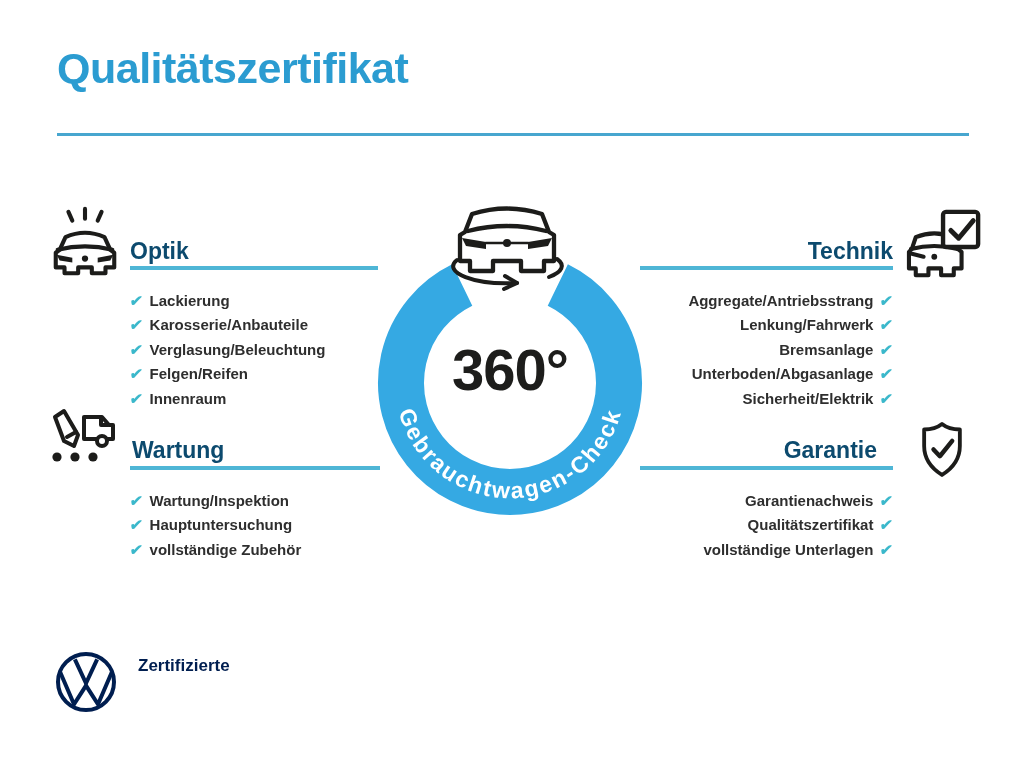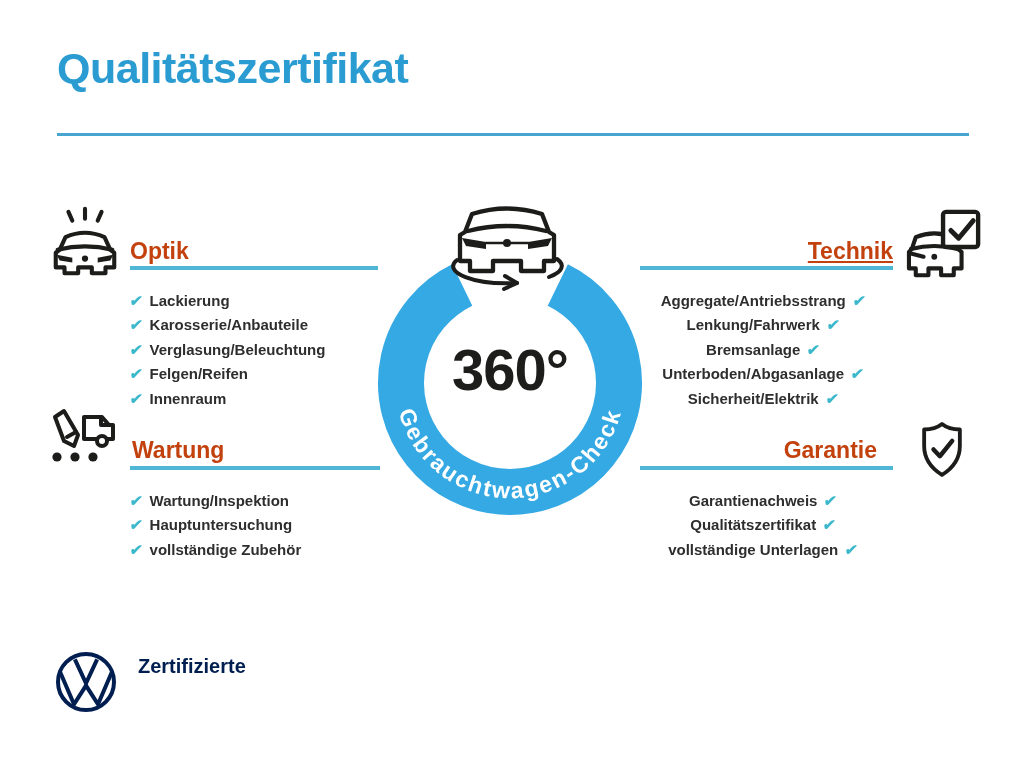--- a/index.html
+++ b/index.html
@@ -6,30 +6,30 @@
   .canvas{
     position:relative;width:1024px;height:768px;background:#ffffff;
     font-family:"Liberation Sans", sans-serif;overflow:hidden;
   }
   .abs{position:absolute;}
   .page-title{
     left:57px;top:44px;font-size:43px;font-weight:bold;color:#2b9cd1;
     letter-spacing:-0.5px;
   }
   .top-rule{left:57px;top:133px;width:912px;height:3px;background:#47a6cf;}
-  .sec-title{font-size:23px;font-weight:bold;color:#c2410c;line-height:26px;}
+  .sec-title{font-size:23px;font-weight:bold;color:#0c4a6e;line-height:26px;}
   .sec-line{height:4px;background:#4fb6d6;}
   .items{display:flex;flex-direction:column;}
   .item{display:flex;align-items:center;gap:7px;height:24.5px;
         font-size:15px;font-weight:bold;color:#2e2e2e;white-space:nowrap;}
   .item .chk{color:#3bb8cb;font-size:15px;line-height:1;transform:skewX(-8deg);}
-  .right-col .item{justify-content:center;}
+  .right-col .item{justify-content:flex-end;}
   .right-col .sec-title{text-align:right;}
   .brand-text{
-    left:138px;top:653px;font-size:20px;font-weight:bold;color:#001e50;
+    left:138px;top:653px;font-size:17px;font-weight:bold;color:#001e50;
     line-height:26px;
     text-align:center;
   }
   svg{display:block;}
   .badge-degrees{font-weight:bold;letter-spacing:-1px;}
 </style>
 </head>
 <body>
 
 <div class="canvas">
@@ -80,21 +80,21 @@
       <path d="M 10 30 Q 29 22 48 30 L 53 42 L 57 45 L 57 62 L 49 62 L 49 69 L 36 69 L 36 62 L 23 62 L 23 69 L 10 69 L 10 62 L 3 62 L 3 45 L 6 42 Z"></path>
       <path d="M 5 42 Q 29 36 53 42"></path>
       <path d="M 6 47 L 18 50"></path>
     </g>
     <circle cx="29" cy="50" r="3" fill="#1c1c1a"></circle>
     <rect x="38" y="4" width="36" height="36" rx="3" fill="#ffffff" stroke="#1c1c1a" stroke-width="4.5"></rect>
     <path d="M 46 23 L 54 31 L 69 13" stroke="#1c1c1a" stroke-width="5" fill="none" stroke-linecap="round" stroke-linejoin="round"></path>
   </svg>
 
   <div class="right-col">
-    <div class="abs sec-title" style="left:640px;top:238px;width:253px;text-decoration:underline;">Technik</div>
+    <div class="abs sec-title" style="left:640px;top:238px;width:253px;">Technik</div>
     <div class="abs sec-line" style="left:640px;top:266px;width:253px;"></div>
     <div class="abs items" style="left:633px;top:288px;width:260px;">
       <div class="item">
           <span>Aggregate/Antriebsstrang</span>
           <span class="chk">✔</span>
         </div>
       <div class="item">
           <span>Lenkung/Fahrwerk</span>
           <span class="chk">✔</span>
         </div>

